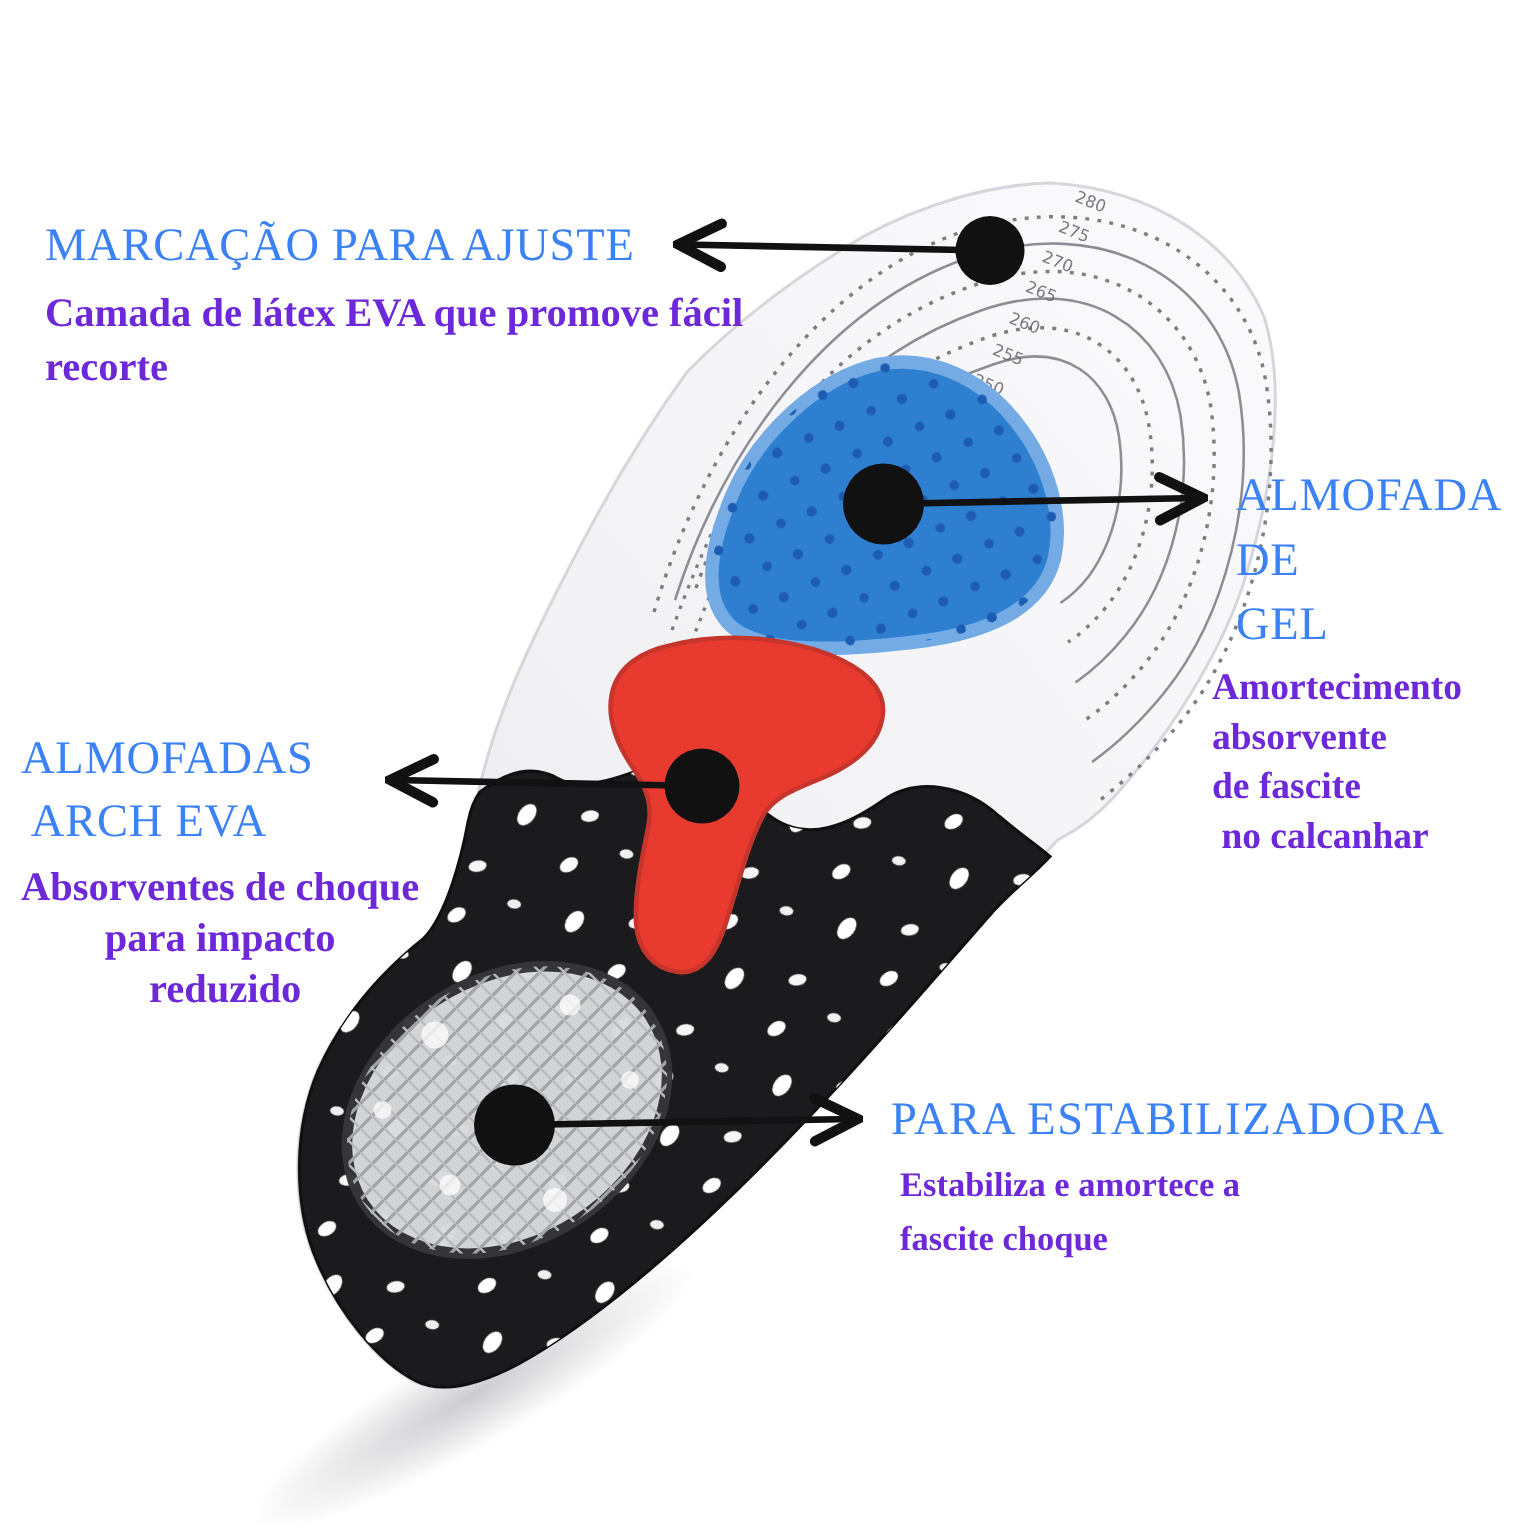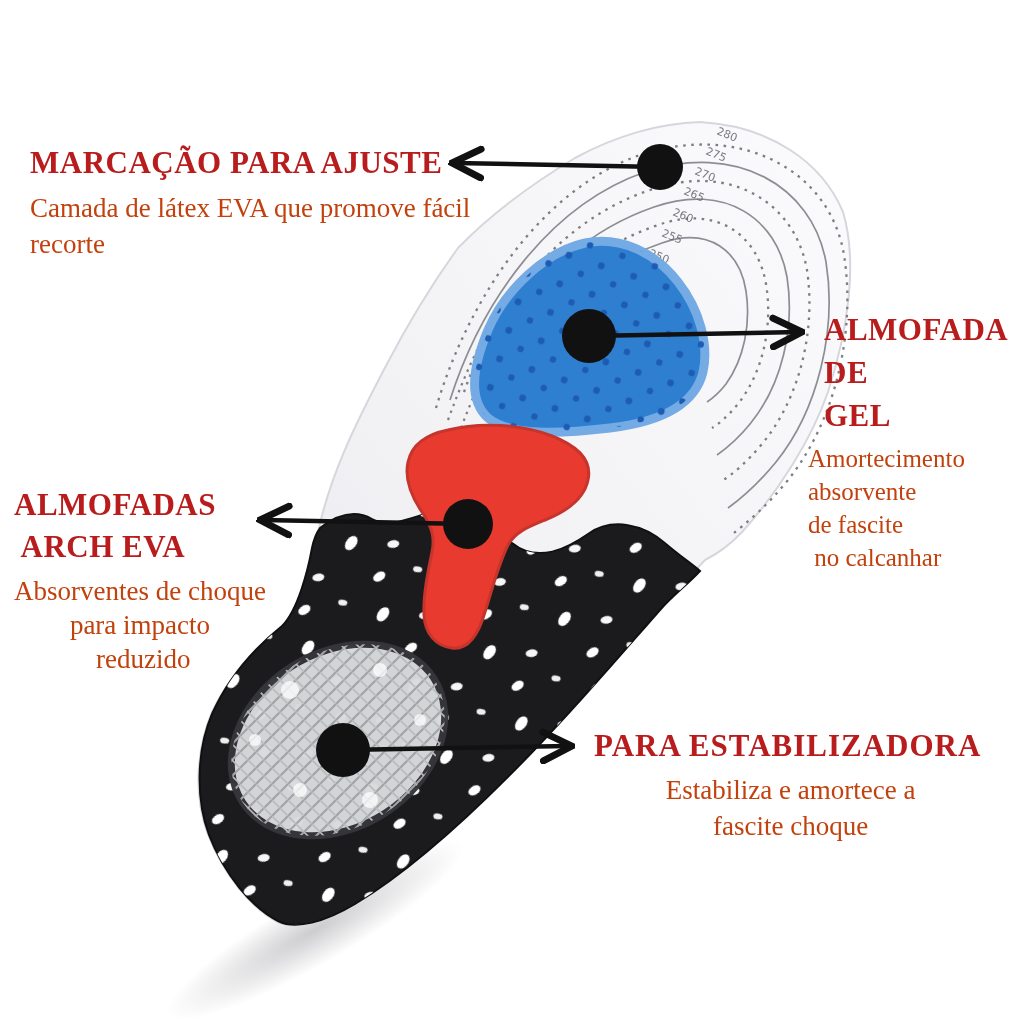--- a/index.html
+++ b/index.html
@@ -1,34 +1,34 @@
 <!DOCTYPE html>
 <html><head>
 <meta charset="utf-8">
 <style>
   html,body{margin:0;padding:0;background:#ffffff;}
   .stage{position:relative;width:1024px;height:1024px;background:#ffffff;overflow:hidden;
          font-family:"Liberation Serif","DejaVu Serif",serif;}
   .stage svg{position:absolute;left:0;top:0;}
   .callout{position:absolute;color:#1a1a1a;z-index:2;}
-  .callout .title{font-weight:700;color:#b91c1c;letter-spacing:.5px;}
+  .callout .title{font-weight:400;color:#3b82f6;letter-spacing:.5px;}
   .callout .title span{display:block;white-space:pre;}
-  .callout .desc span{display:block;white-space:pre;color:#c2410c;}
+  .callout .desc span{display:block;white-space:pre;color:#6d28d9;font-weight:bold;}
   .c-marcacao{left:30px;top:144px;}
   .c-marcacao .title{font-size:31px;line-height:38px;}
   .c-marcacao .desc{margin-top:8px;font-size:27px;line-height:36px;}
   .c-gel{left:808px;top:308px;}
   .c-gel .title{font-size:31px;line-height:43px;margin-left:16px;}
   .c-gel .desc{margin-top:5px;font-size:25px;line-height:33px;}
   .c-arch{left:14px;top:484px;}
   .c-arch .title{font-size:31px;line-height:42px;}
   .c-arch .desc{margin-top:6px;font-size:27px;line-height:34px;text-align:center;}
   .c-tampa{left:594px;top:726px;}
   .c-tampa .title{font-size:31px;line-height:40px;letter-spacing:1px;}
-  .c-tampa .desc{margin-top:6px;font-size:27px;line-height:36px;margin-left:6px;text-align:center;}
+  .c-tampa .desc{margin-top:6px;font-size:23px;line-height:36px;margin-left:6px;}
   .sizeNum{font-family:"DejaVu Sans",sans-serif;font-size:11px;fill:#63646a;opacity:.85;}
 </style>
 </head>
 <body>
 
 <div class="stage">
 
   <svg width="1024" height="1024" viewBox="0 0 1024 1024">
     <defs>
       <linearGradient id="baseGrad" x1="1" y1="0" x2="0" y2="1">

